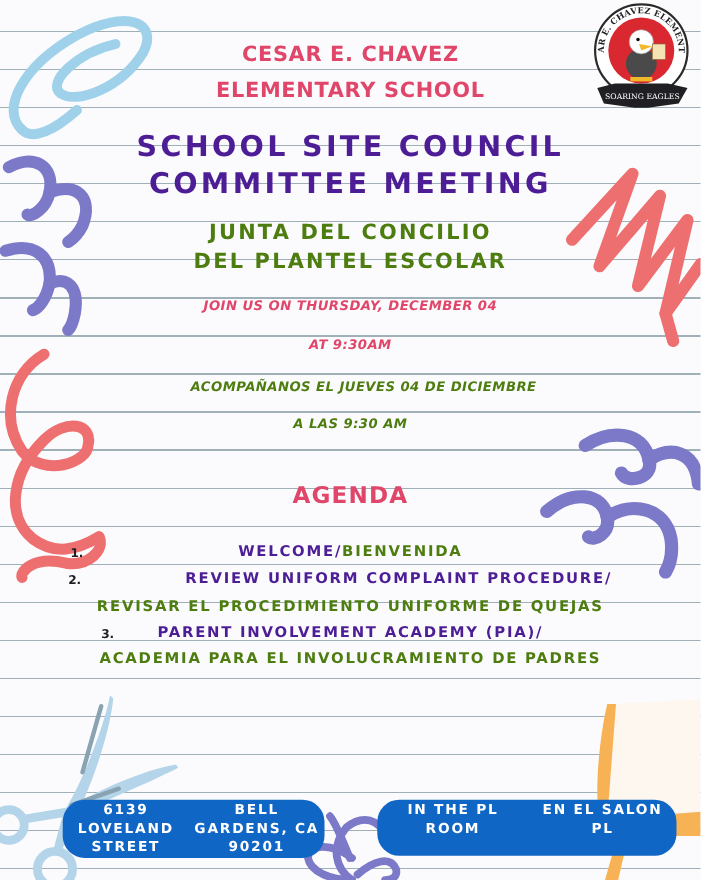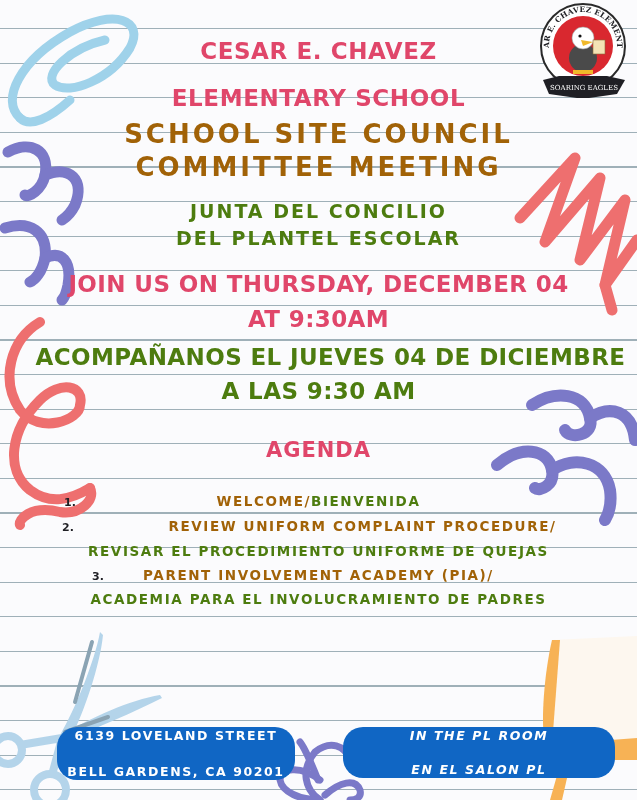--- a/index.html
+++ b/index.html
@@ -4,30 +4,30 @@
 <style>
   html,body{margin:0;padding:0;}
   body{width:637px;height:800px;overflow:hidden;background:#fbfbfd;position:relative;font-family:"DejaVu Sans",sans-serif;}
   .paper{position:absolute;left:0;top:0;width:637px;height:800px;
     background-color:#fbfbfd;
     background-image:repeating-linear-gradient(to bottom, transparent 0px, transparent 28px, #9fb0b8 28px, #9fb0b8 29.2px, transparent 29.2px, transparent 34.6px);
     background-position:0 0;}
   .deco{position:absolute;left:0;top:0;width:637px;height:800px;pointer-events:none;}
   .t{position:absolute;left:0;width:637px;text-align:center;font-weight:bold;white-space:nowrap;letter-spacing:1.2px;}
   .red{color:#e0466a;}
-  .black{color:#a16207;}
+  .black{color:#4c1d95;}
   .blue{color:#4d7c0f;}
-  .school{font-size:23px;letter-spacing:0.6px;}
+  .school{font-size:19px;letter-spacing:0.6px;}
   .title{font-size:26px;letter-spacing:3px;}
   .sub{font-size:19px;letter-spacing:2px;}
-  .when{font-size:23px;letter-spacing:0.4px;}
+  .when{font-size:12px;letter-spacing:0.4px;font-style:italic;}
   .agenda-h{font-size:21px;letter-spacing:1px;}
   .item{font-size:13.5px;letter-spacing:1.6px;}
   .num{position:absolute;font-size:11px;font-weight:bold;color:#1f1f24;}
-  .pill{position:absolute;background:#1066c4;border-radius:20px;color:#fff;font-weight:bold;font-size:12.5px;letter-spacing:1.6px;text-align:center;line-height:17px;display:flex;flex-direction:column;justify-content:space-between;}
+  .pill{position:absolute;background:#1066c4;border-radius:20px;color:#fff;font-weight:bold;font-size:12.5px;letter-spacing:1.6px;text-align:center;line-height:17px;display:flex;flex-direction:row;justify-content:space-between;}
   .logo{position:absolute;left:537px;top:2px;width:96px;height:100px;}
 </style>
 </head>
 <body>
 
 <div class="paper"></div>
 
 <svg class="deco" viewBox="0 0 637 800">
 
   <g fill="none" stroke="#9fd2ea" stroke-linecap="round">
@@ -97,21 +97,21 @@
     <path d="M44,38 L56,40 L46,44 Z" fill="#f1b92a"></path>
     <circle cx="43" cy="34" r="1.6" fill="#111"></circle>
     <rect x="56" y="38" width="12" height="14" fill="#f4e3b5" stroke="#8a6d3b" stroke-width="0.6"></rect>
     <rect x="36" y="68" width="20" height="4" fill="#f1b92a"></rect>
   </g>
   <path d="M6,78 L22,74 L70,74 L88,78 L80,92 L52,96 L40,96 L12,92 Z" fill="#1f1f24"></path>
   <text x="47" y="88" font-size="7" fill="#ffffff" text-anchor="middle" font-family="'DejaVu Serif', serif">SOARING EAGLES</text>
 </svg>
 
 <div class="t red school" style="top:38px;">CESAR E. CHAVEZ</div>
-<div class="t red school" style="top:85px;">ELEMENTARY SCHOOL</div>
+<div class="t red school" style="top:71px;">ELEMENTARY SCHOOL</div>
 
 <div class="t black title" style="top:119px;">SCHOOL SITE COUNCIL</div>
 <div class="t black title" style="top:152px;">COMMITTEE MEETING</div>
 
 <div class="t blue sub" style="top:200px;">JUNTA DEL CONCILIO</div>
 <div class="t blue sub" style="top:227px;">DEL PLANTEL ESCOLAR</div>
 
 <div class="t red when" style="top:271px;">JOIN US ON THURSDAY, DECEMBER 04</div>
 <div class="t red when" style="top:306px;text-align:center;">AT 9:30AM</div>
 <div class="t blue when" style="top:344px;left:12px;">ACOMPAÑANOS EL JUEVES 04 DE DICIEMBRE</div>
@@ -129,16 +129,16 @@
 <div class="t item blue" style="top:543px;">REVISAR EL PROCEDIMIENTO UNIFORME DE QUEJAS</div>
 
 <div class="num" style="left:92px;top:570px;">3.</div>
 <div class="t item black" style="top:567px;">PARENT INVOLVEMENT ACADEMY (PIA)/</div>
 <div class="t item blue" style="top:591px;">ACADEMIA PARA EL INVOLUCRAMIENTO DE PADRES</div>
 
 <div class="pill" style="left:57px;top:727px;width:238px;height:53px;">
   <div>6139 LOVELAND STREET</div>
   <div>BELL GARDENS, CA 90201</div>
 </div>
-<div class="pill" style="left:343px;top:727px;width:272px;height:51px;font-style:italic;">
+<div class="pill" style="left:343px;top:727px;width:272px;height:51px;">
   <div>IN THE PL ROOM</div>
   <div>EN EL SALON PL</div>
 </div>
 
 </body></html>

